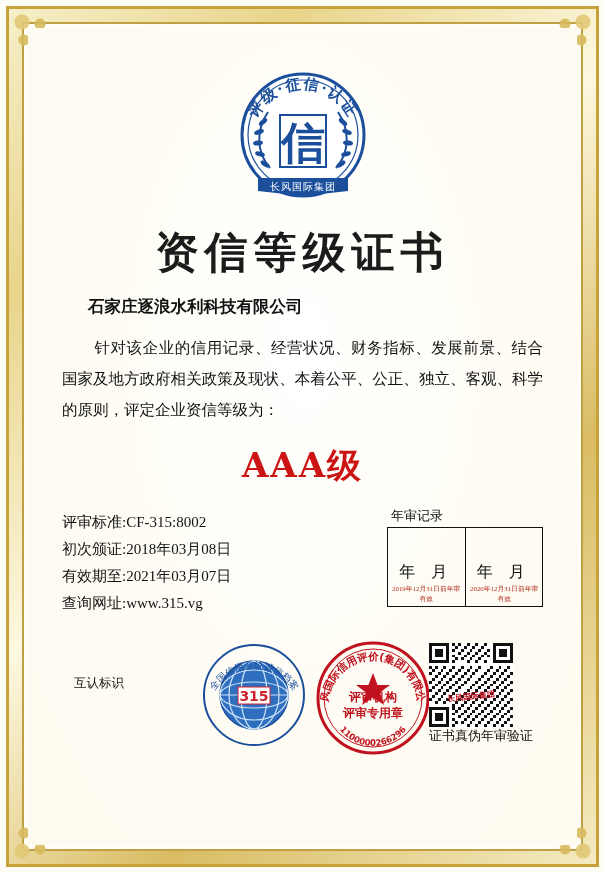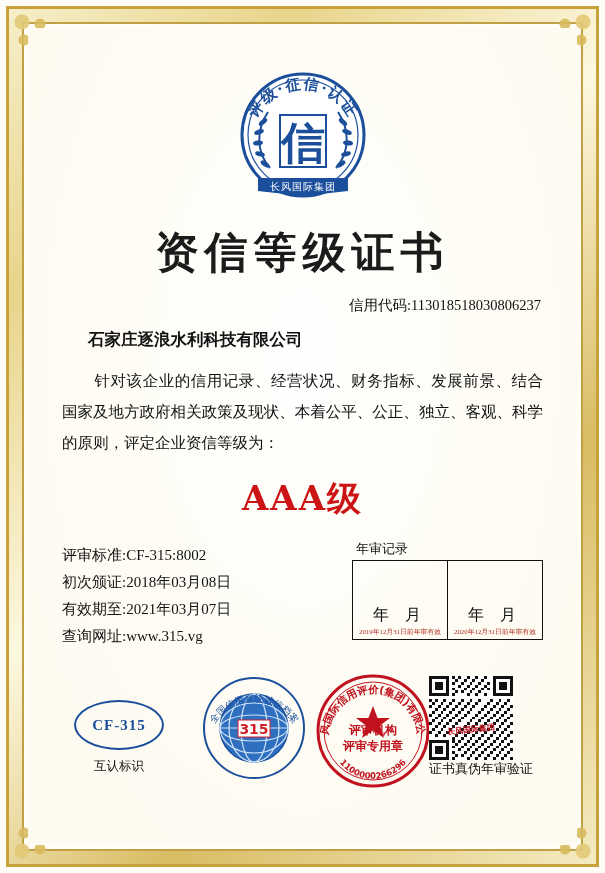--- a/index.html
+++ b/index.html
@@ -120,20 +120,21 @@
     font-size: 34px;
     letter-spacing: 2px;
     margin-top: 18px;
     font-family: "DejaVu Serif", "Liberation Serif", serif;
   }
 
   
   .lower {
     display: flex;
     margin-top: 20px;
+    gap: 35px;
   }
   .info-list {
     flex: 0 0 290px;
     font-size: 15px;
     line-height: 27px;
     color: #111;
   }
   .info-list .row { white-space: nowrap; }
 
   .review-box {
@@ -271,21 +272,20 @@
           <text x="75" y="98" font-size="44" font-weight="bold" fill="#1b4f9c" text-anchor="middle" font-family="'DejaVu Serif', serif">信</text>
 
           <path d="M30 118 L120 118 L120 131 L75 136 L30 131 Z" fill="#1b4f9c"></path>
           <text x="75" y="130" font-size="10" fill="#ffffff" text-anchor="middle" font-family="'DejaVu Sans', sans-serif" letter-spacing="1">长风国际集团</text>
         </svg>
       </div>
     </div>
 
     <div class="cert-title">资信等级证书</div>
 
-    <div class="credit-code">信用代码:113018518030806237</div>
 
     <div class="company">石家庄逐浪水利科技有限公司</div>
 
     <div class="body-text"><span class="indent"></span><span>针对该企业的信用记录、经营状况、财务指标、发展前景、结合国家及地方政府相关政策及现状、本着公平、公正、独立、客观、科学的原则，评定企业资信等级为：</span></div>
 
     <div class="grade">AAA级</div>
 
     <div class="lower">
       <div class="info-list">
         <div class="row">评审标准:CF-315:8002</div>
@@ -309,21 +309,20 @@
             </td>
           </tr>
         </tbody>
           </table>
       </div>
     </div>
 
     <div class="seals">
 
       <div class="seal" style="left:12px; top:26px;">
-        <div class="cf-badge">CF-315</div>
         <div class="cf-caption">互认标识</div>
       </div>
 
       <div class="seal" style="left:140px; top:2px;">
         <svg class="globe" viewBox="0 0 104 104" aria-hidden="true">
           <circle cx="52" cy="52" r="50" fill="none" stroke="#1b4f9c" stroke-width="2"></circle>
           <circle cx="52" cy="52" r="34" fill="#2f6fc0" stroke="#1b4f9c" stroke-width="1.5"></circle>
           <ellipse cx="52" cy="52" rx="34" ry="13" fill="none" stroke="#cfe3f7" stroke-width="1.2"></ellipse>
           <ellipse cx="52" cy="52" rx="34" ry="25" fill="none" stroke="#cfe3f7" stroke-width="1.2"></ellipse>
           <ellipse cx="52" cy="52" rx="13" ry="34" fill="none" stroke="#cfe3f7" stroke-width="1.2"></ellipse>

